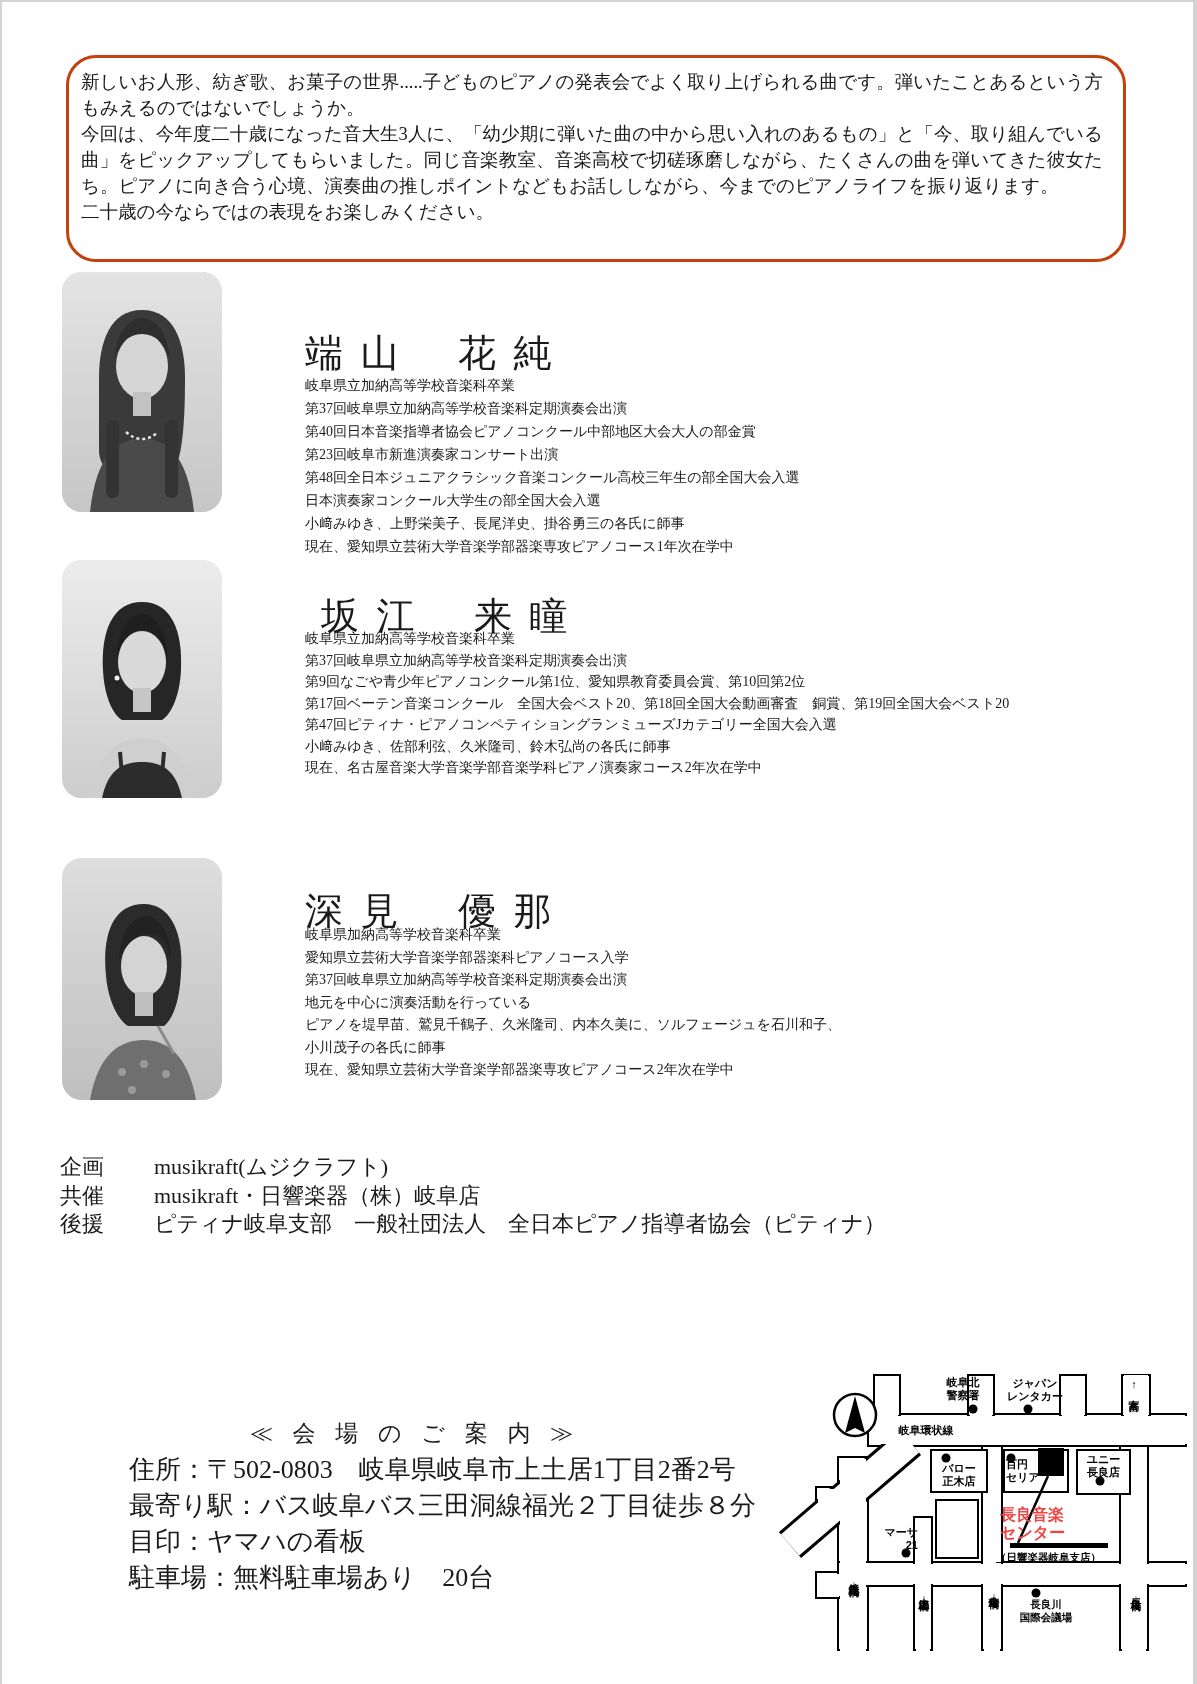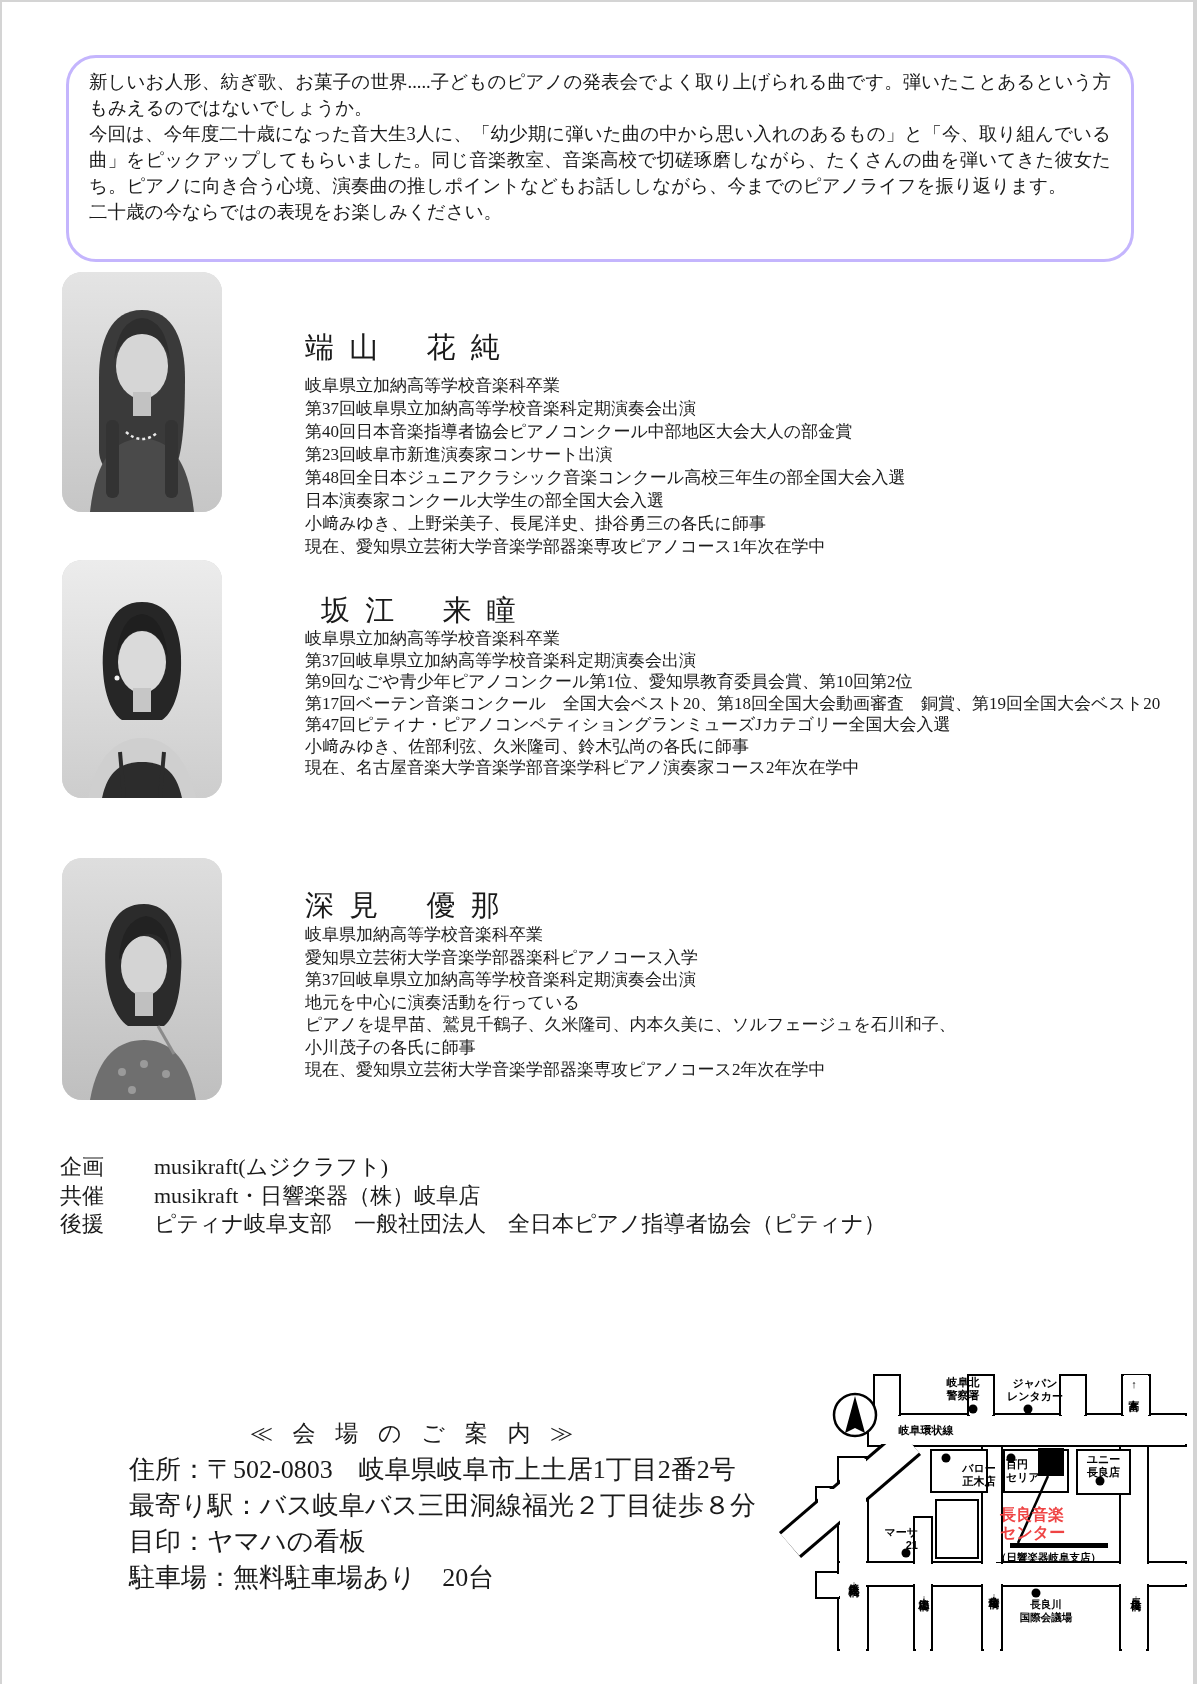--- a/index.html
+++ b/index.html
@@ -1,27 +1,27 @@
 <!DOCTYPE html>
 <html><head>
 <meta charset="utf-8">
 <style>
   html,body{margin:0;padding:0;background:#ffffff;}
   .page{position:relative;width:1197px;height:1684px;background:#ffffff;overflow:hidden;
         font-family:"Liberation Serif","DejaVu Serif",serif;color:#1a1a1a;}
   .abs{position:absolute;}
   .edge{background:#d4d4d4;}
   
-  .intro-box{left:66px;top:55px;width:1022px;height:180px;border:3px solid #c4b5fd;
-             border-radius:30px;padding:11px 20px 10px 20px;font-size:18.5px;line-height:26px;}
+  .intro-box{left:66px;top:55px;width:1022px;height:180px;border:3px solid #c2410c;
+             border-radius:30px;padding:11px 20px 10px 12px;font-size:18.5px;line-height:26px;}
   .intro-p{margin:0;text-align:justify;}
   
   .photo{width:160px;border-radius:20px;overflow:hidden;background:#d7d7d7;}
-  .p-name{font-size:29px;letter-spacing:4px;}
-  .bio{font-size:17px;font-family:Liberation Serif, serif;}
+  .p-name{font-size:38px;letter-spacing:4px;}
+  .bio{font-size:14px;font-family:Liberation Serif, serif;}
   .bio-line{white-space:nowrap;}
   .lh23 .bio-line{line-height:23px;}
   .lh215 .bio-line{line-height:21.5px;}
   .lh225 .bio-line{line-height:22.5px;}
   
   .credits{left:60px;top:1153px;font-size:22px;}
   .credit-row{height:28.5px;line-height:28.5px;white-space:nowrap;}
   .credit-role{display:inline-block;width:58px;}
   .credit-val{display:inline-block;margin-left:36px;}
   
@@ -228,21 +228,21 @@
         <circle cx="276" cy="331" r="4.5"></circle>
       </g>
     </svg>
     
     <div class="map-label" style="left:178px;top:114px;width:50px;">岐阜北
 警察署</div>
     <div class="map-label" style="left:242px;top:115px;width:66px;">ジャパン
 レンタカー</div>
     <div class="vlab" style="left:366px;top:116px;">↑高富</div>
     <div class="map-label" style="left:134px;top:162px;width:64px;text-align:center;">岐阜環状線</div>
-    <div class="map-label" style="left:171px;top:200px;width:56px;padding-left:20px;">バロー
+    <div class="map-label" style="left:171px;top:200px;width:56px;">バロー
 正木店</div>
     <div class="map-label" style="left:246px;top:196px;width:36px;text-align:left;">百円
 セリア</div>
     <div class="map-label" style="left:317px;top:191px;width:53px;">ユニー
 長良店</div>
     <div class="venue-name">長良音楽
 センター</div>
     <div class="venue-underline"></div>
     <div class="venue-sub">（日響楽器岐阜支店）</div>
     <div class="map-label" style="left:112px;top:264px;width:46px;text-align:right;">マーサ

